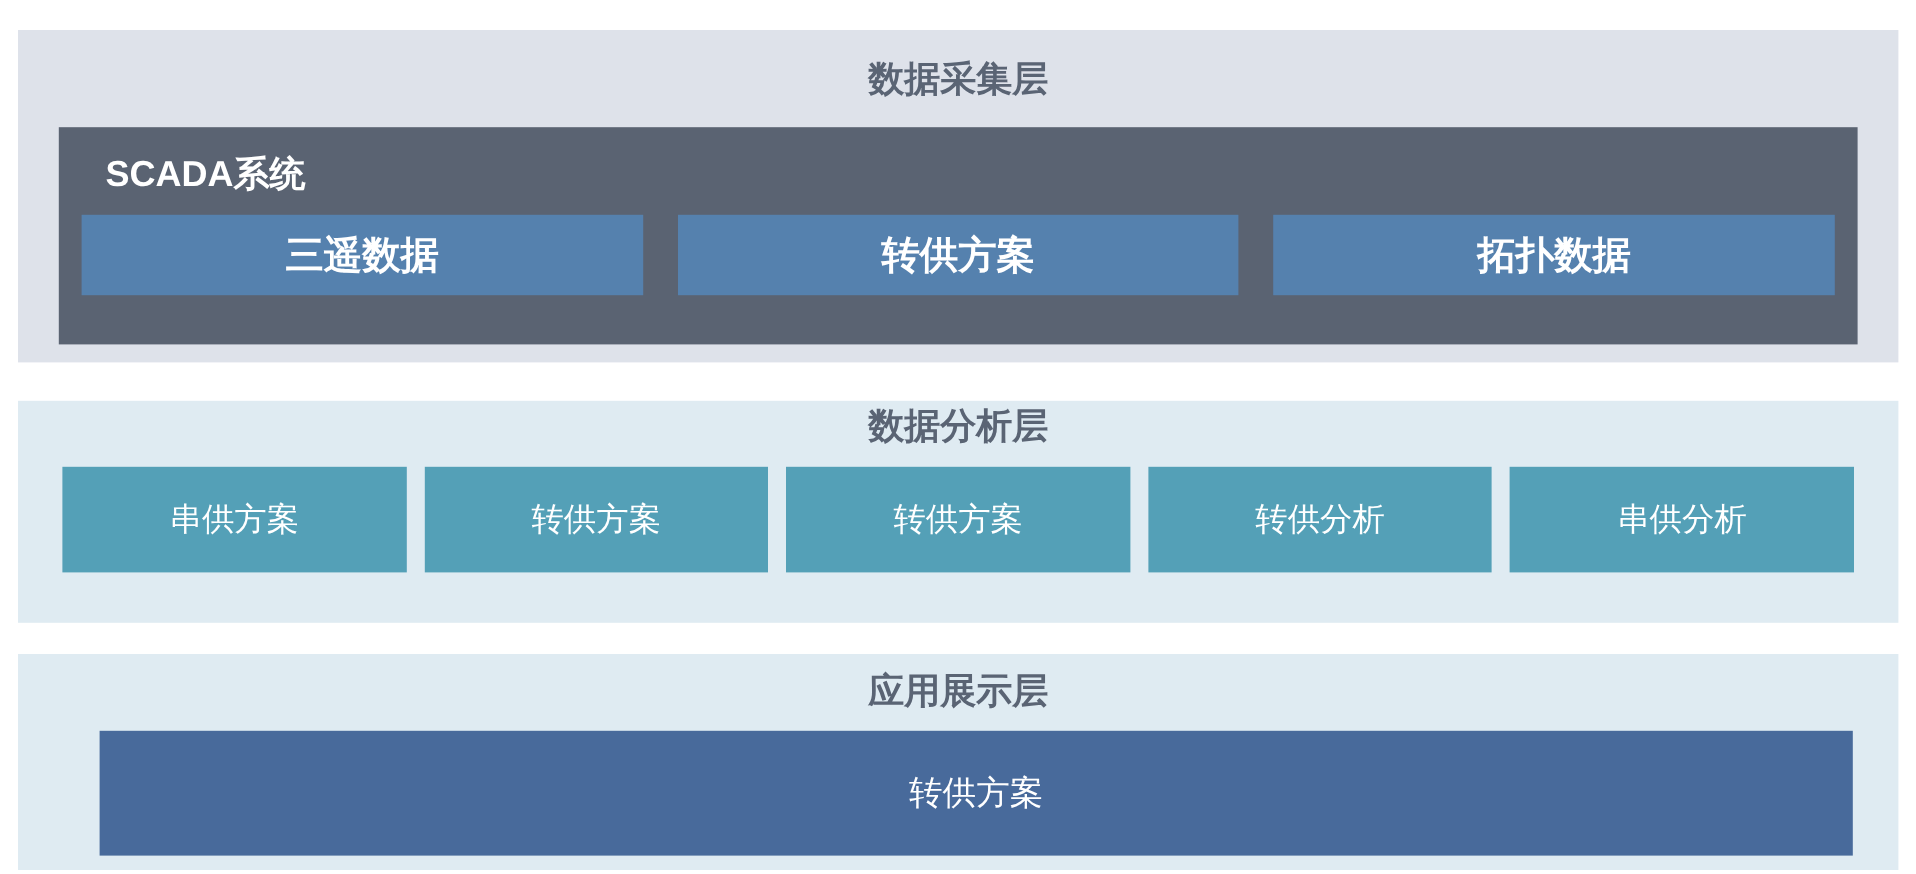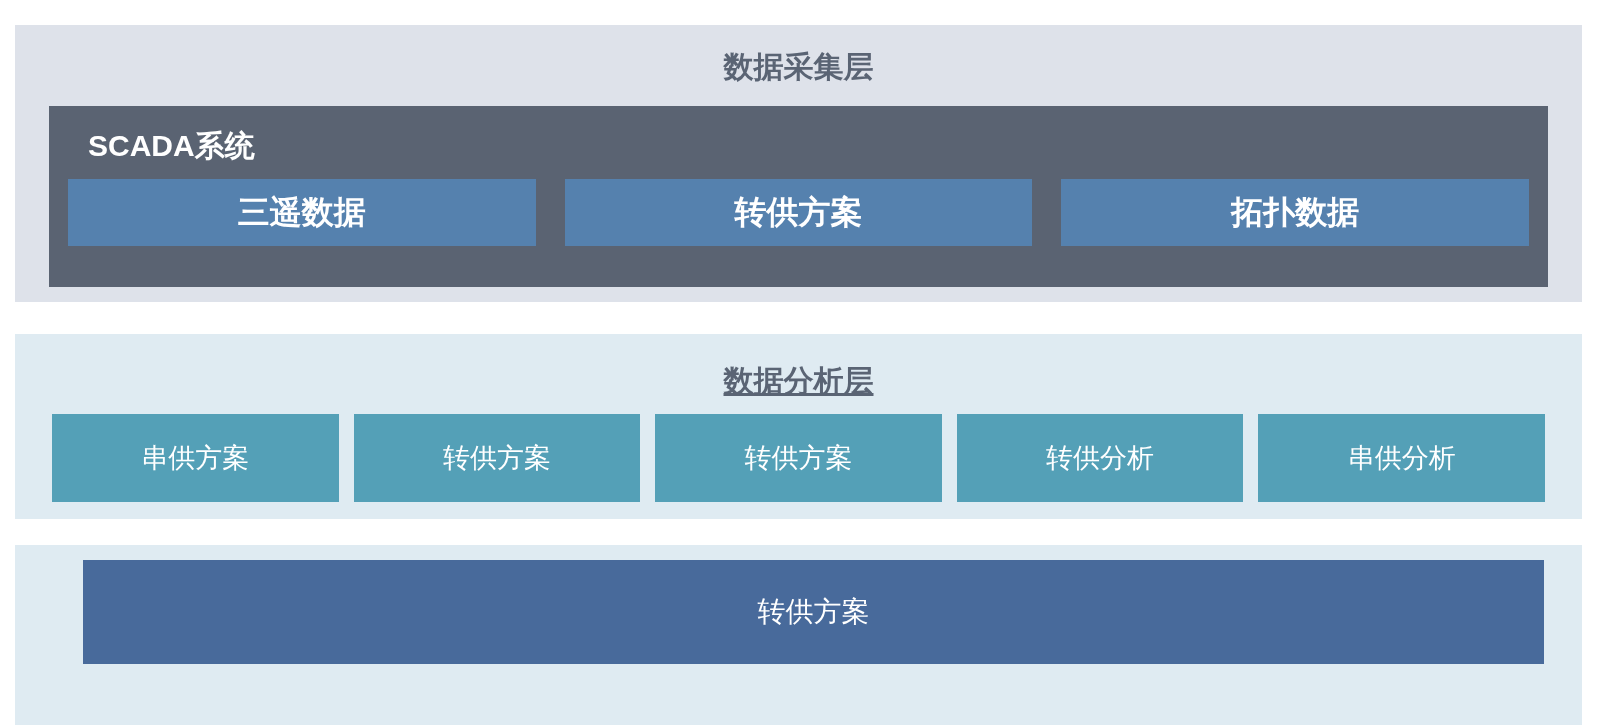--- a/index.html
+++ b/index.html
@@ -72,21 +72,21 @@
     align-items: center;
     justify-content: center;
   }
 
   
   .layer-analysis {
     margin-top: 32px;
     height: 185px;
     background: var(--layer23-bg);
   }
-  .layer-analysis .layer-title { padding-top: 29px; text-decoration: underline; }
+  .layer-analysis .layer-title { padding-top: 4px; }
   .analysis-row {
     display: flex;
     gap: 15px;
     padding: 16px 37px 0 37px;
   }
   .analysis-box {
     flex: 1;
     height: 88px;
     background: var(--analysis-box-bg);
     color: var(--box-text-color);
@@ -142,16 +142,17 @@
   <div class="analysis-row">
     <div class="analysis-box">串供方案</div>
     <div class="analysis-box">转供方案</div>
     <div class="analysis-box">转供方案</div>
     <div class="analysis-box">转供分析</div>
     <div class="analysis-box">串供分析</div>
   </div>
 </div>
 
 <div class="layer layer-application">
+  <div class="layer-title">应用展示层</div>
   <div class="app-row">
     <div class="app-box">转供方案</div>
   </div>
 </div>
 
 </body></html>

